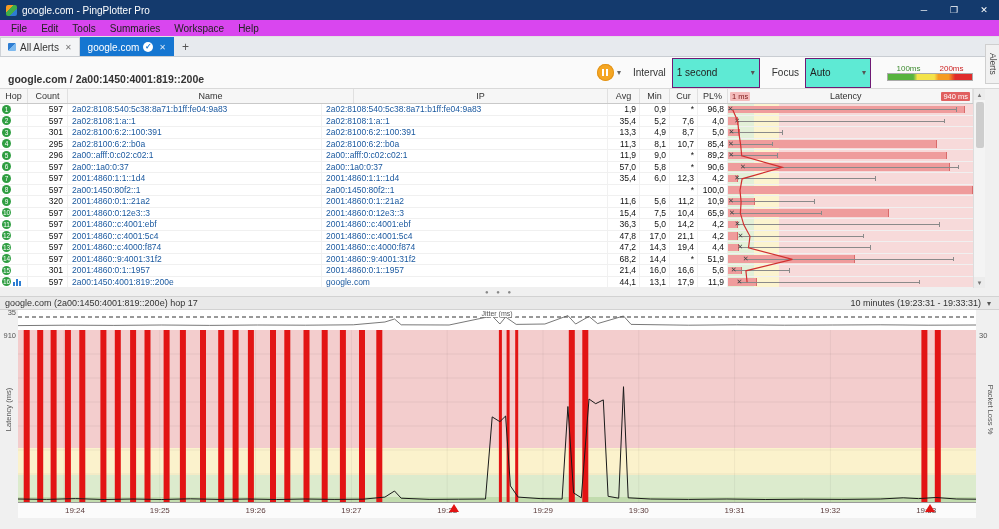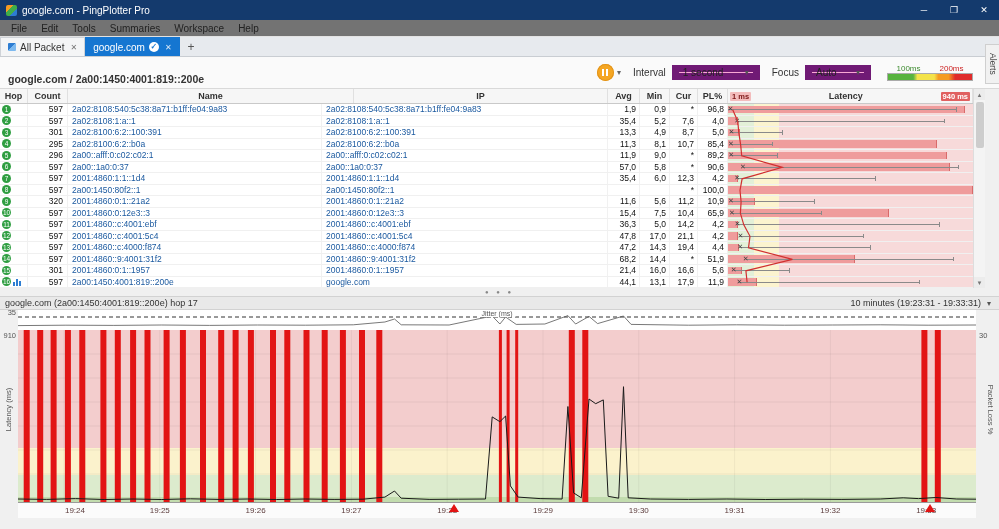--- a/index.html
+++ b/index.html
@@ -8,21 +8,21 @@
 
   
   .titlebar{position:absolute;left:0;top:0;width:999px;height:20px;background:#143a6d;color:#fff;display:flex;align-items:center;}
   .appicon{width:11px;height:11px;margin:0 5px 0 6px;border-radius:2px;
     background:linear-gradient(135deg,#f59b23 0 33%,#3fae49 33% 66%,#2d7dd2 66% 100%);}
   .title{font-size:10px;}
   .winbtns{margin-left:auto;display:flex;height:100%;}
   .wb{width:30px;height:100%;display:flex;align-items:center;justify-content:center;font-size:9px;color:#fff;}
 
   
-  .menubar{position:absolute;left:0;top:20px;width:999px;height:17px;background:#737373;display:flex;align-items:center;padding-left:4px;border-bottom:1px solid #e2e2e2;}
+  .menubar{position:absolute;left:0;top:20px;width:999px;height:17px;background:#d946ef;display:flex;align-items:center;padding-left:4px;border-bottom:1px solid #e2e2e2;}
   .menu-item{font-size:10px;color:#222;padding:0 7px;}
 
   
   .tabbar{position:absolute;left:0;top:37px;width:999px;height:20px;background:#e7eaee;display:flex;align-items:flex-end;border-bottom:1px solid #c9cdd2;}
   .tab{height:19px;display:flex;align-items:center;font-size:10px;padding:0 7px;gap:4px;}
   .tab.inactive{background:#f4f5f6;color:#333;border:1px solid #cfd3d8;border-bottom:none;}
   .tab.active{background:#1576d1;color:#fff;border:1px solid #1576d1;border-bottom:none;}
   .tab-ico{width:8px;height:8px;background:linear-gradient(135deg,#2d7dd2 0 50%,#7db9ef 50% 100%);border-radius:1px;}
   .tab-x{font-size:8px;color:#777;margin-left:2px;}
   .tab.active .tab-x{color:#dce9f7;}
@@ -30,34 +30,34 @@
   .newtab{font-size:12px;color:#555;padding:0 8px;height:19px;display:flex;align-items:center;}
 
   
   .toolbar{position:absolute;left:0;top:57px;width:999px;height:32px;background:#fafafa;border-bottom:1px solid #d9d9d9;display:flex;align-items:center;}
   .target{font-size:10.5px;color:#333;font-weight:600;padding-left:8px;margin-top:13px;}
   .controls{margin-left:auto;display:flex;align-items:center;gap:6px;padding-right:26px;}
   .pausebtn{width:17px;height:17px;border-radius:50%;background:#f5a623;display:flex;align-items:center;justify-content:center;gap:2px;box-shadow:0 0 0 1px #e2941a inset;}
   .pbar{width:2px;height:7px;background:#fff;}
   .ddchev{font-size:8px;color:#666;margin-left:-3px;}
   .lbl{font-size:10px;color:#333;margin-left:6px;}
-  .select{height:15px;background:#f9a8d4;border:7px solid #701a75;display:flex;align-items:center;justify-content:space-between;font-size:10px;color:#222;padding:0 4px;width:88px;}
+  .select{height:30px;background:#5eead4;border:1px solid #701a75;display:flex;align-items:center;justify-content:space-between;font-size:10px;color:#222;padding:0 4px;width:88px;}
   .select.small{width:66px;}
   .chev{font-size:8px;color:#555;}
   .legend{width:86px;margin-left:10px;}
   .legend-labels{display:flex;justify-content:space-around;font-size:8px;line-height:9px;}
   .legend-labels .g{color:#3d8b2f;} .legend-labels .r{color:#cc2222;}
   .legend-bar{height:8px;border:1px solid #aaa;background:linear-gradient(to right,#57b33e 0 30%,#f4e34a 35% 55%,#f59b23 60% 72%,#e02b2b 80% 100%);}
 
   
   .alerts-tab{position:absolute;right:0;top:44px;width:14px;height:40px;background:#f1f1f1;border:1px solid #cfcfcf;border-right:none;writing-mode:vertical-rl;font-size:8.5px;color:#444;display:flex;align-items:center;justify-content:center;}
 
   
   .thead{position:absolute;left:0;top:89px;width:973px;height:15px;background:#f6f6f6;border-bottom:1px solid #c9c9c9;display:flex;font-size:9px;color:#333;}
-  .hc{display:flex;align-items:center;justify-content:center;border-right:1px solid #e0e0e0;height:100%;font-weight:bold;}
+  .hc{display:flex;align-items:center;justify-content:center;border-right:1px solid #e0e0e0;height:100%;}
   .w-hop{width:28px}.w-count{width:40px}.w-ip{width:254px}.w-name{width:286px}.w-avg{width:32px}.w-min{width:30px}.w-cur{width:28px}.w-pl{width:30px}.w-lat{width:245px}
   .lat-h{justify-content:space-between;padding:0 2px;}
   .chip{font-size:7.5px;padding:0 2px;border-radius:1px;}
   .chip0{background:#f3bcbc;color:#7c1616;}
   .chip940{background:#e06060;color:#fff;}
   .tbody{position:absolute;left:0;top:104px;width:973px;height:184px;background:#fff;}
   .trow{display:flex;height:11.5px;border-bottom:1px solid #f0f0f0;font-size:8.5px;color:#111;}
   .c{height:100%;display:flex;align-items:center;border-right:1px solid #f1f1f1;overflow:hidden;white-space:nowrap;}
   .c.hop{width:28px;justify-content:flex-start;padding-left:2px;gap:2px;}
   .hopc{width:9px;height:9px;border-radius:50%;background:#2f9e41;color:#fff;font-size:6.5px;line-height:9px;text-align:center;}
@@ -125,21 +125,21 @@
       <span class="menu-item">Edit</span>
       <span class="menu-item">Tools</span>
       <span class="menu-item">Summaries</span>
       <span class="menu-item">Workspace</span>
       <span class="menu-item">Help</span>
     </div>
 
   <div class="tabbar">
     <div class="tab inactive">
       <span class="tab-ico"></span>
-      <span>All Packet</span>
+      <span>All Alerts</span>
       <span class="tab-x">✕</span>
     </div>
     <div class="tab active">
       <span>google.com</span>
       <span class="tab-check">✓</span>
       <span class="tab-x">✕</span>
     </div>
     <div class="newtab">+</div>
   </div>
 

